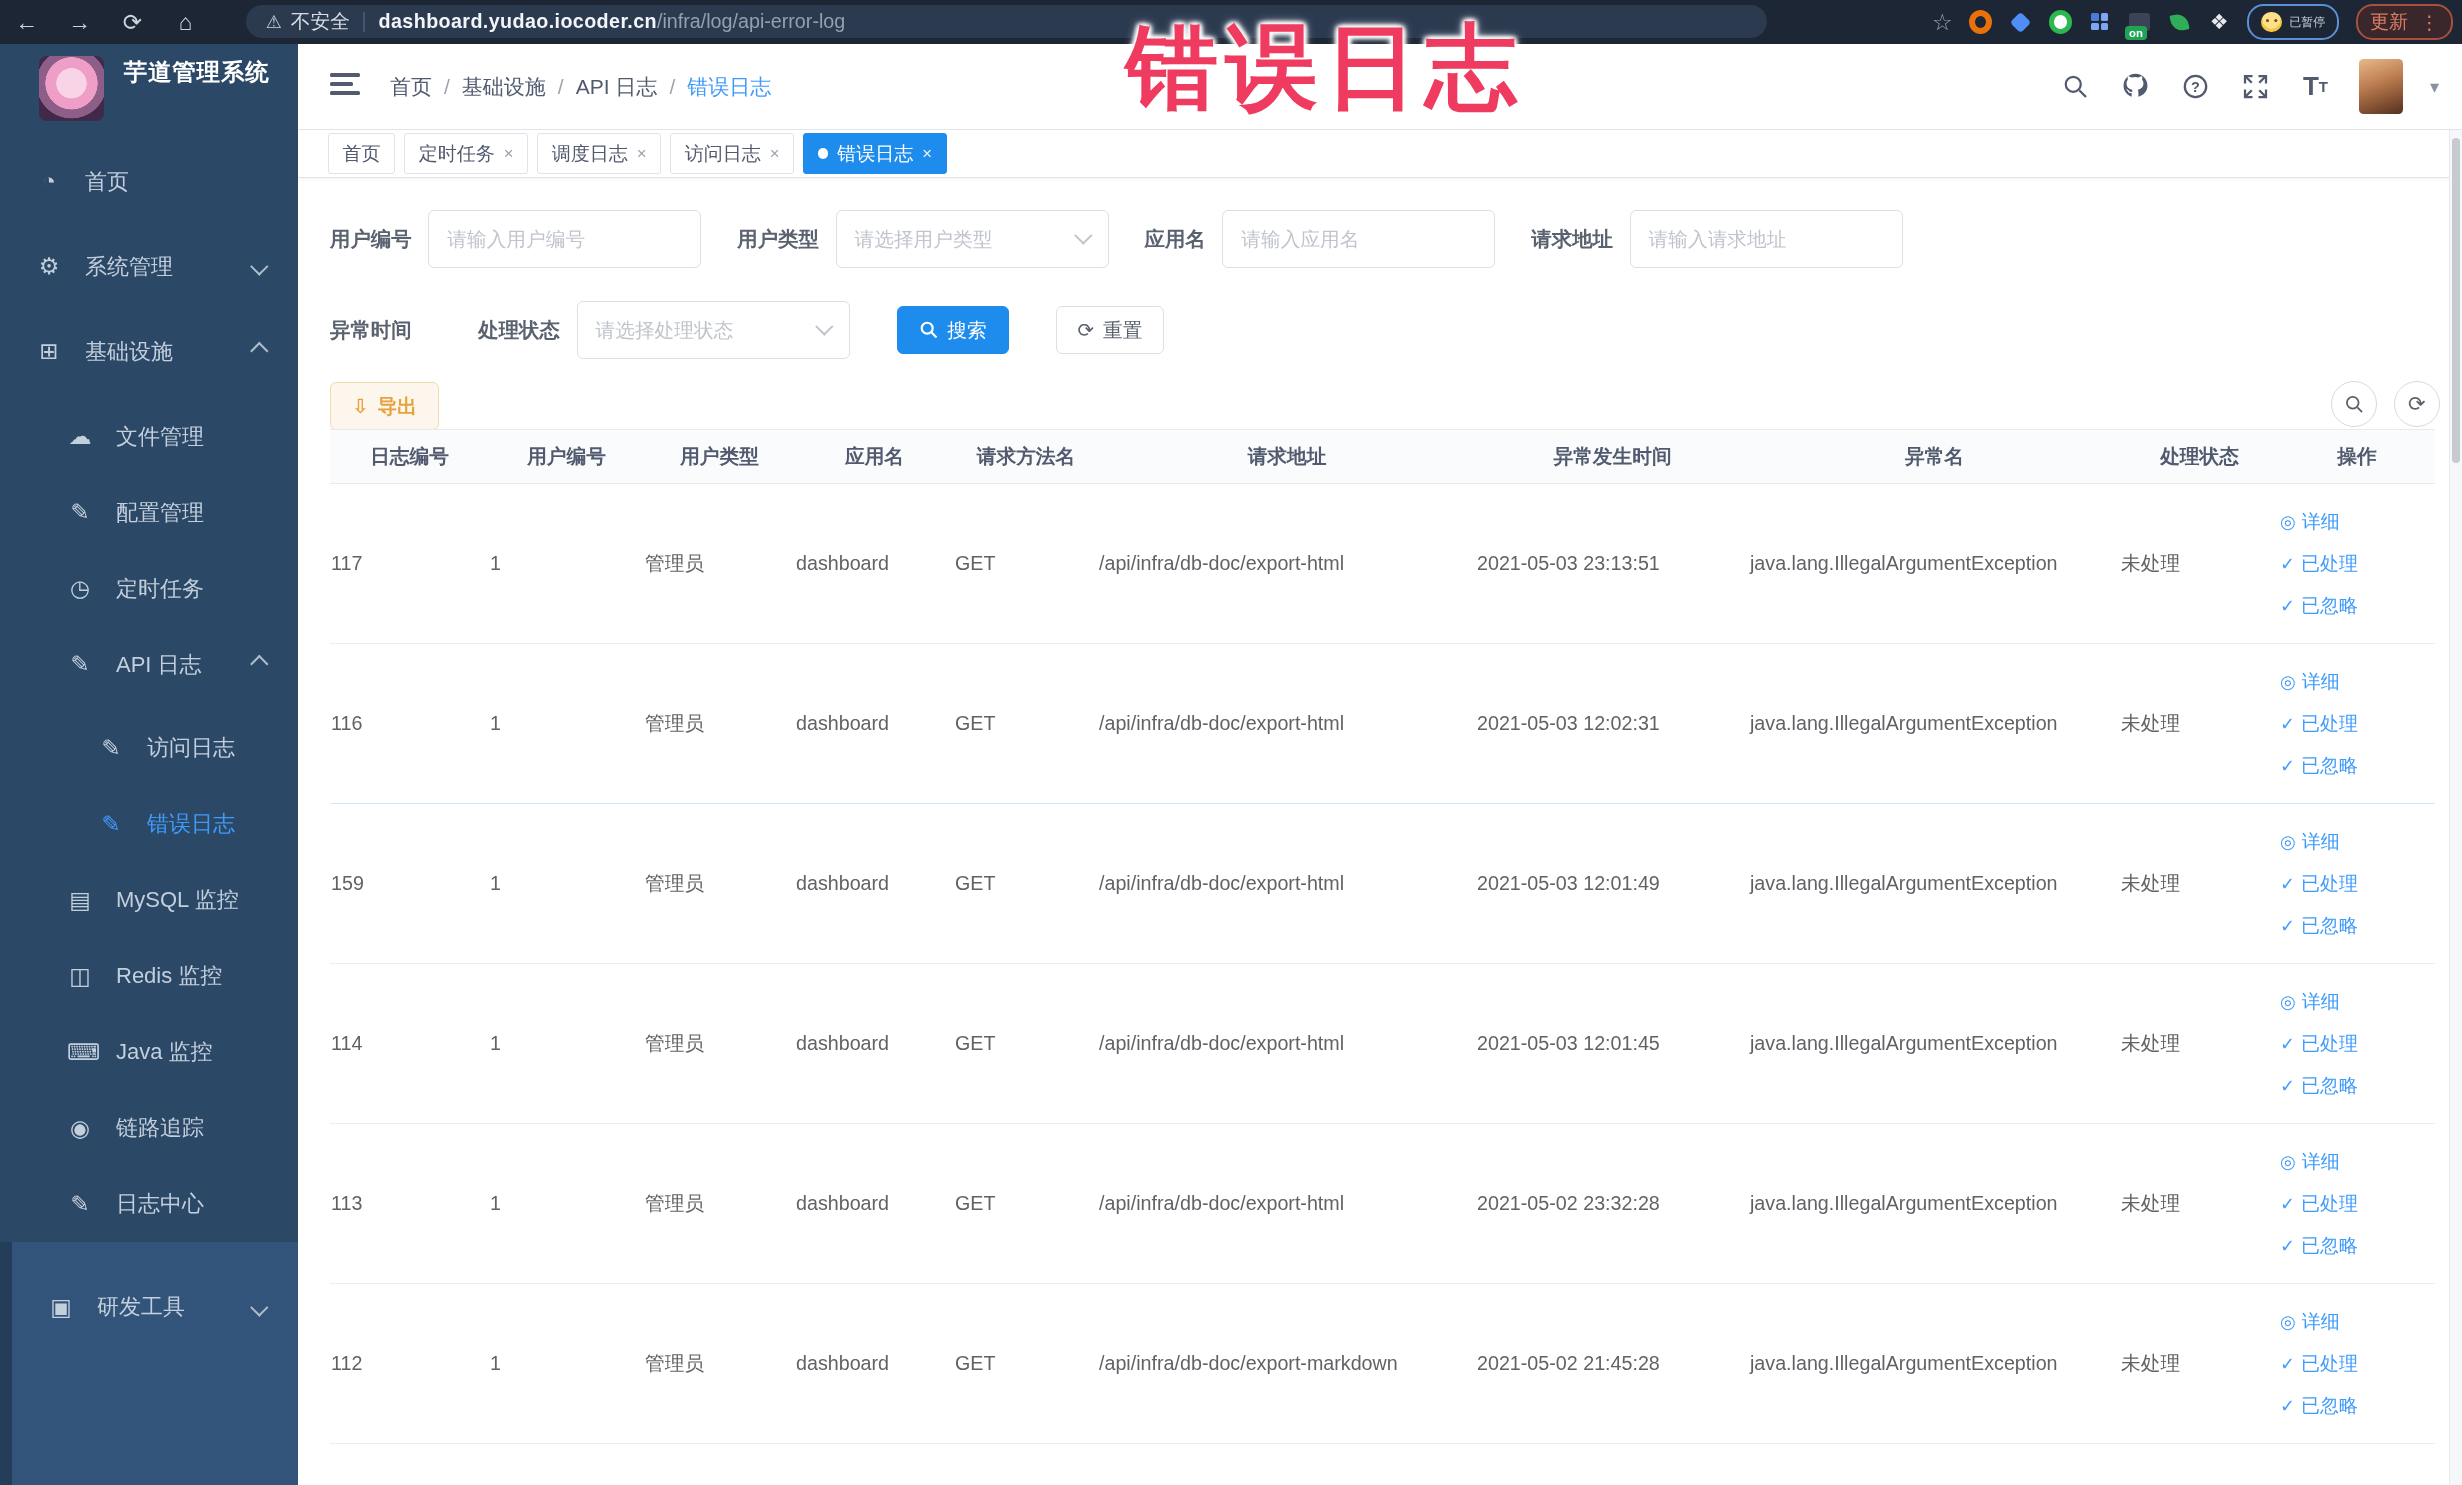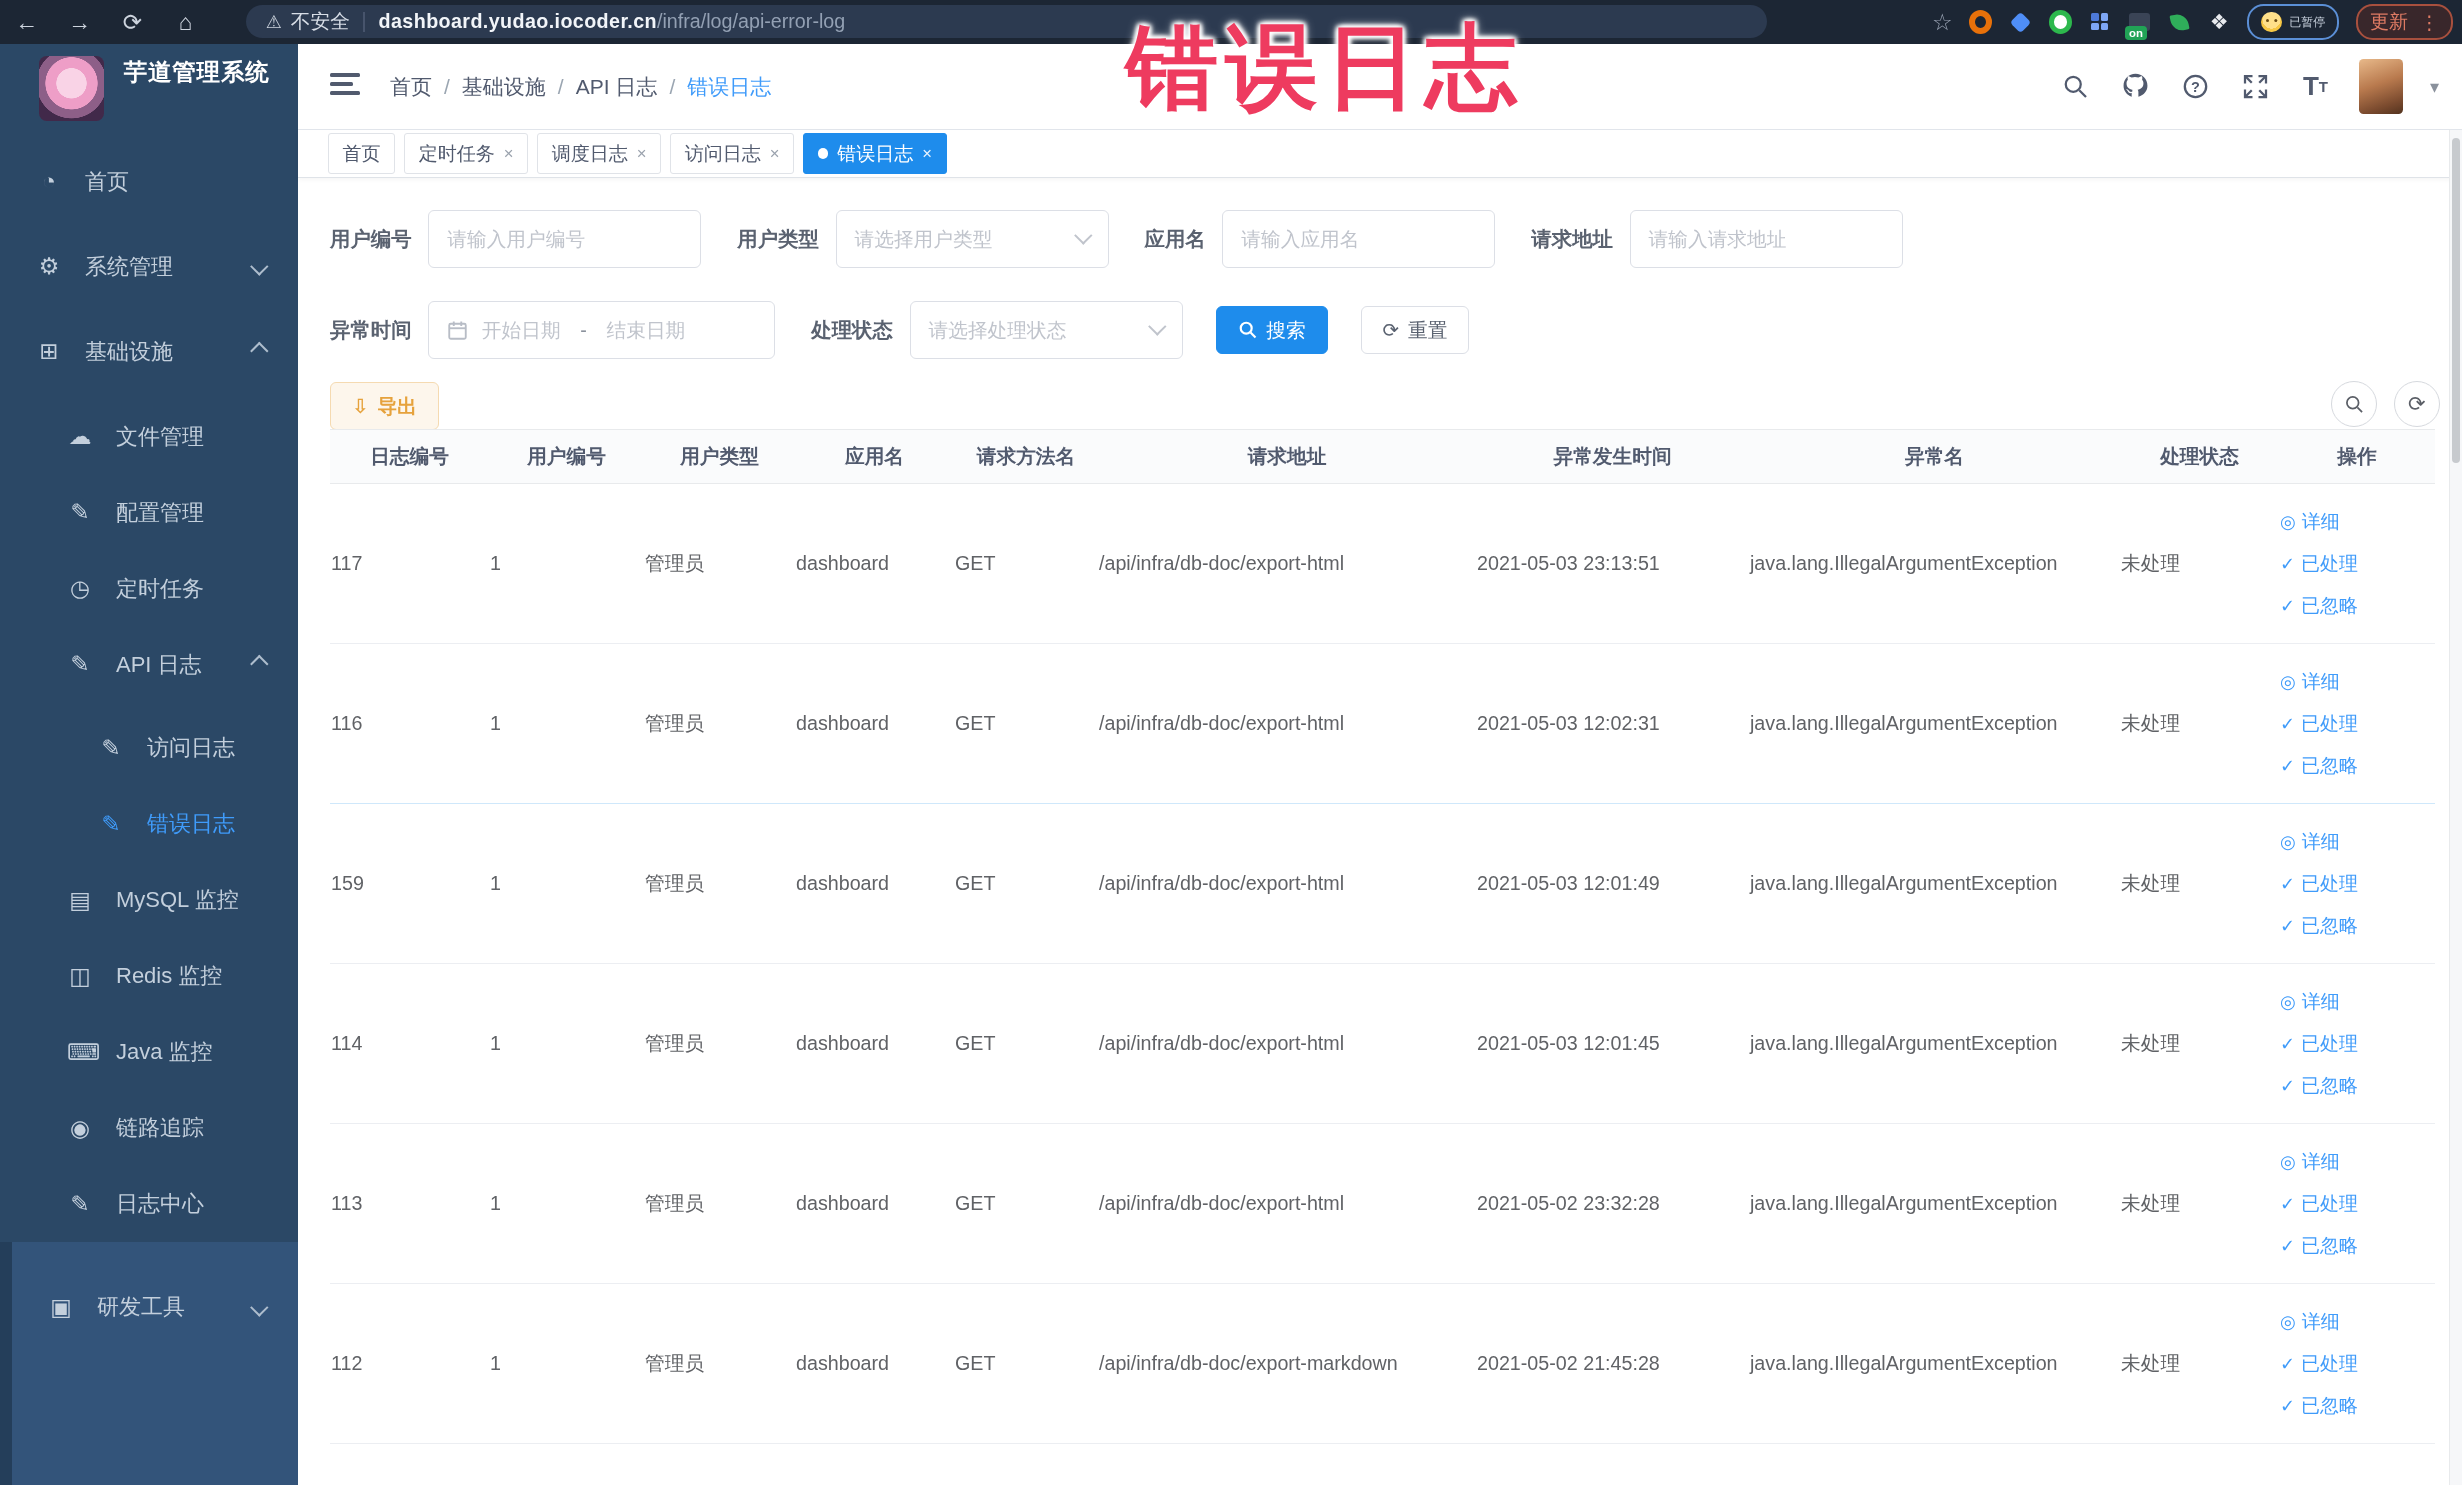--- a/index.html
+++ b/index.html
@@ -78,21 +78,21 @@
   .tabsbar{position:absolute;left:298px;top:130px;right:0;height:47px;background:#fff;border-bottom:1.5px solid #dfe3e8;box-shadow:0 1.5px 4.5px rgba(0,0,0,.04);display:flex;align-items:center;padding-left:30px;gap:9px;}
   .tab{height:41px;box-sizing:border-box;border:1.5px solid #e0e3e8;background:#fff;color:#515a6e;font-size:19px;display:flex;align-items:center;padding:0 13.6px;border-radius:3px;gap:9px;cursor:pointer;}
   .tab .x{color:#9aa2ad;font-size:16.7px;}
   .tab.active{background:#1e8cec;border-color:#1e8cec;color:#fff;}
   .tab.active .x{color:#eaf4ff;}
   .tab .dot{width:10.6px;height:10.6px;border-radius:50%;background:#fff;}
 
   
   .frow{position:absolute;left:330px;display:flex;align-items:center;}
   .frow1{top:210px;}
-  .frow2{top:301px;}
+  .frow2{top:301px;gap:14px;}
   .fgroup{display:flex;align-items:center;margin-right:36px;}
   .flabel{font-size:20.4px;font-weight:bold;color:#5a6270;margin-right:16.7px;white-space:nowrap;}
   .ctrl{height:58px;box-sizing:border-box;border:1.5px solid #dcdfe6;border-radius:6px;background:#fff;display:flex;align-items:center;font-size:19.7px;color:#c0c4cc;padding:0 18px;position:relative;}
   .ctrl.w360{width:273px;}
   .ctrl .chev{border-color:#c0c4cc;position:absolute;right:18px;top:18px;}
   .daterange{width:347px;}
   .daterange .dash{color:#8a919c;margin:0 19.7px;}
   .calicon{margin-right:13.6px;color:#b8bdc6;}
   .btn{height:48px;box-sizing:border-box;border-radius:6px;font-size:19.7px;display:flex;align-items:center;padding:0 21px;cursor:pointer;gap:9px;}
   .btn.primary{background:#1e8cec;color:#fff;border:1.5px solid #1e8cec;margin-left:-3px;}
@@ -345,33 +345,20 @@
         <span class="flabel">请求地址</span>
         <div class="ctrl w360">
           <span>请输入请求地址</span>
         </div>
       </div>
     </div>
 
   <div class="frow frow2">
     <div class="fgroup">
       <span class="flabel">异常时间</span>
-      <div class="ctrl daterange">
-        <span class="calicon">
-          <svg width="21" height="21" viewBox="0 0 28 28" fill="none" stroke="#b8bdc6" stroke-width="2.5">
-              <rect x="3" y="5" width="22" height="20" rx="2"></rect>
-              <line x1="3" y1="11" x2="25" y2="11"></line>
-              <line x1="9" y1="2" x2="9" y2="8"></line>
-              <line x1="19" y1="2" x2="19" y2="8"></line>
-            </svg>
-        </span>
-        <span>开始日期</span>
-        <span class="dash">-</span>
-        <span>结束日期</span>
-      </div>
     </div>
     <div class="fgroup">
       <span class="flabel">处理状态</span>
       <div class="ctrl w360">
         <span>请选择处理状态</span>
         <span class="chev down"></span>
       </div>
     </div>
     <div class="btn primary">
       <svg width="19.7" height="19.7" viewBox="0 0 36 36">

